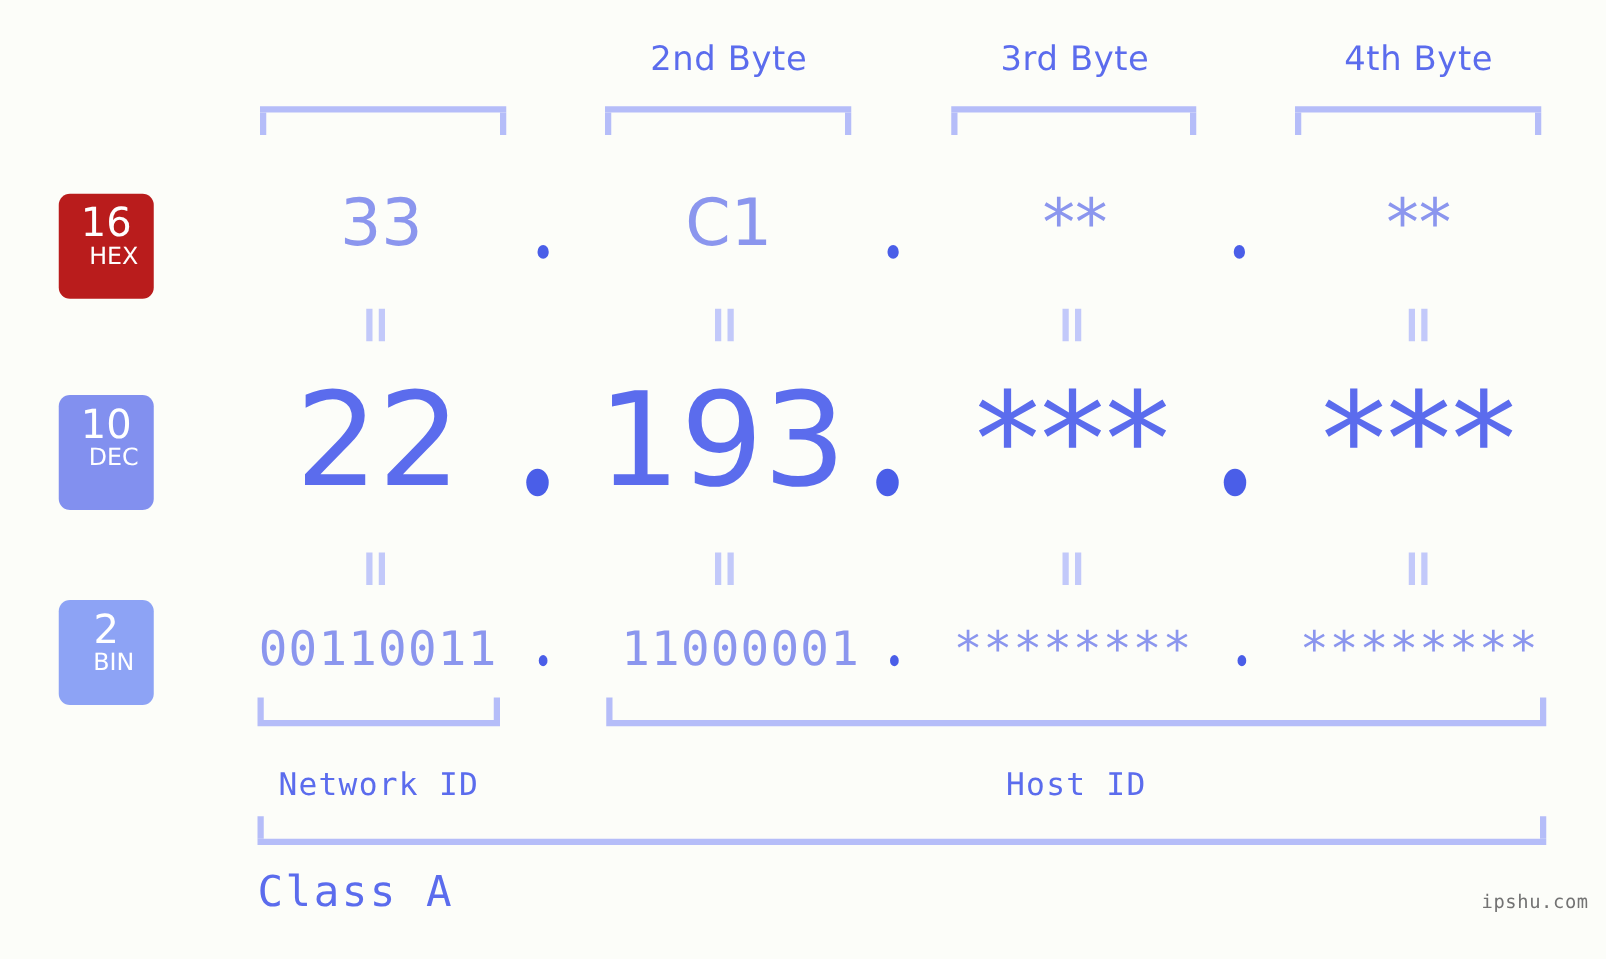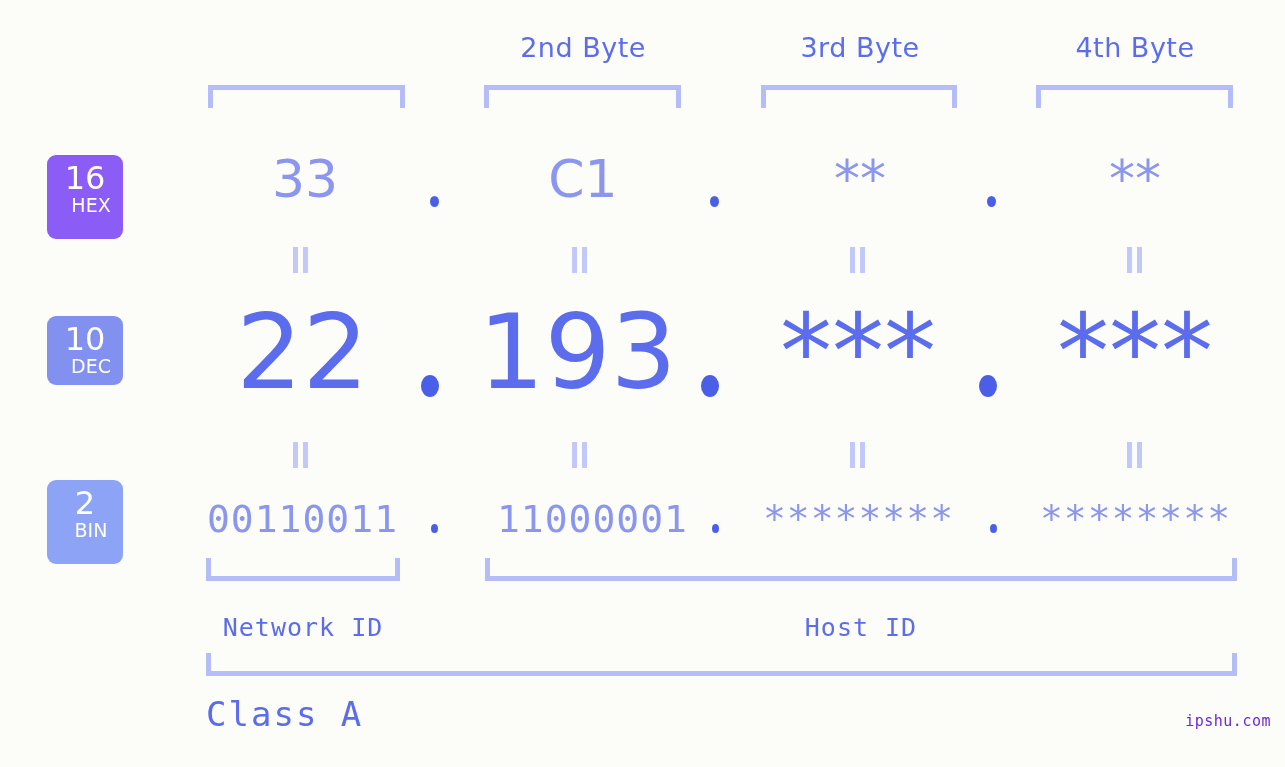--- a/index.html
+++ b/index.html
@@ -84,22 +84,22 @@
     line-height: 34px;
     font-weight: 400;
   }
   .badge .nm {
     display: block;
     font-size: 19px;
     line-height: 21px;
     font-weight: 400;
     padding-left: 12px;
   }
-  #badge-hex { top: 155px; height: 84px; background: #8b5cf6; }
-  #badge-dec { top: 316px; height: 69px; background: #8290ef; }
+  #badge-hex { top: 155px; height: 84px; background: #b91c1c; }
+  #badge-dec { top: 316px; height: 92px; background: #8290ef; }
   #badge-bin { top: 480px; height: 84px; background: #8da3f5; }
 
   
   .cell {
     position: absolute;
     text-align: center;
     white-space: nowrap;
   }
 
   
@@ -179,21 +179,21 @@
     letter-spacing: 2px;
   }
 
   
   #watermark {
     position: absolute;
     right: 14px;
     top: 712px;
     font-family: "DejaVu Sans Mono", monospace;
     font-size: 15px;
-    color: #6d28d9;
+    color: #737373;
     letter-spacing: 0.5px;
   }
 </style>
 </head>
 <body>
 
 <div id="stage">
 
   <div class="byte-label" style="left:483px;width:200px;">2nd Byte</div>
   <div class="byte-label" style="left:760px;width:200px;">3rd Byte</div>

